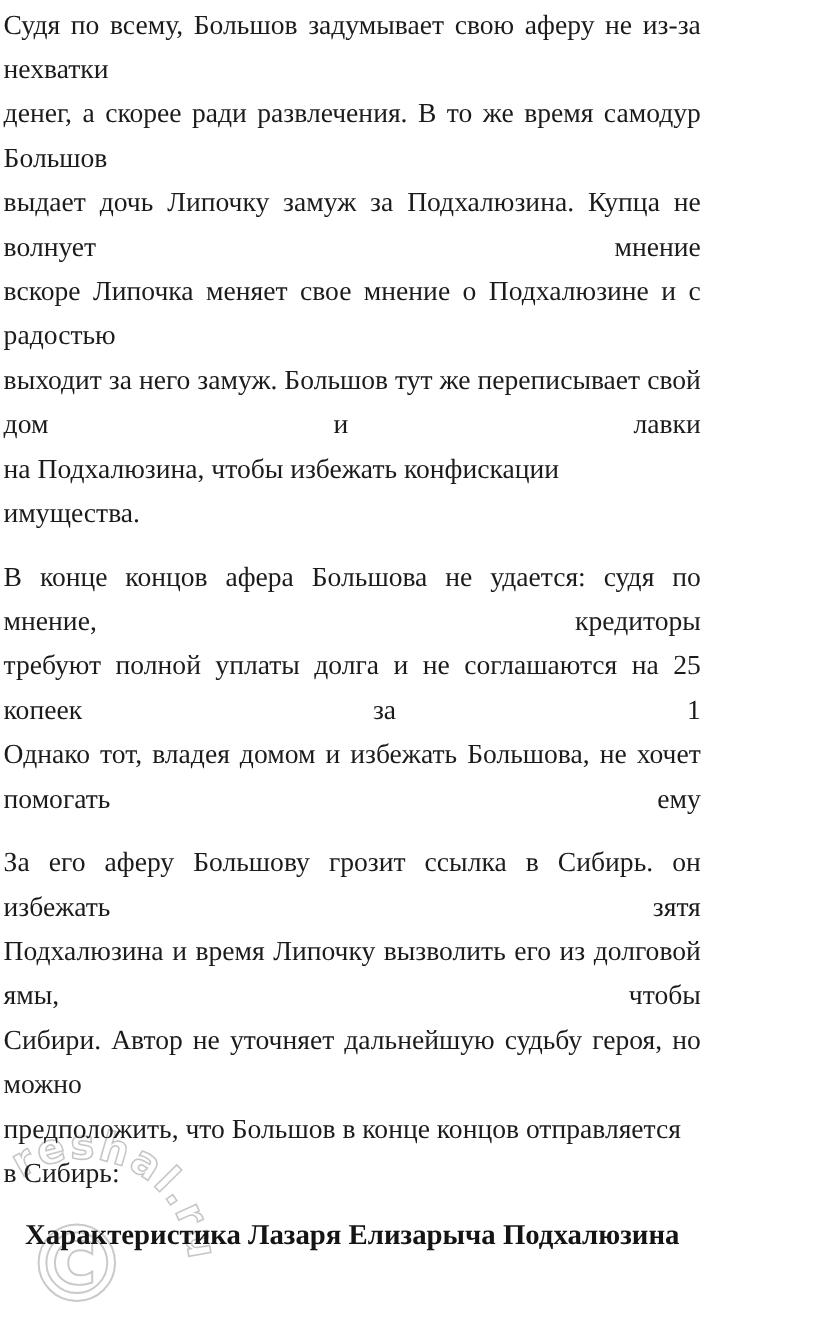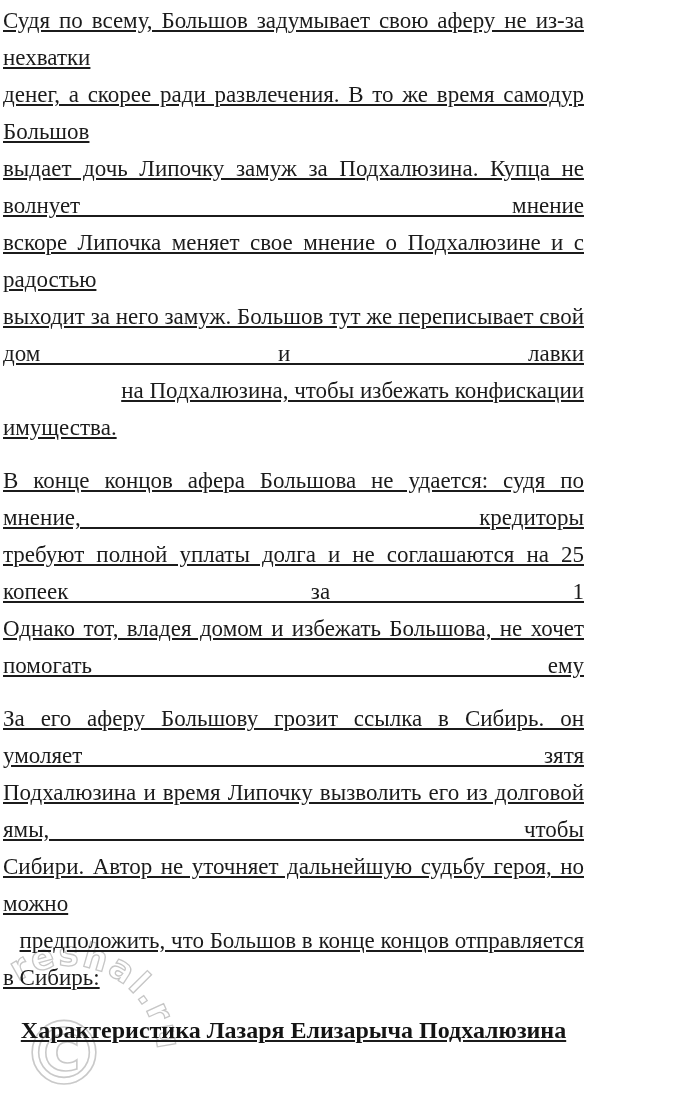--- a/index.html
+++ b/index.html
@@ -13,40 +13,39 @@
     overflow: hidden;
   }
   .page {
     position: relative;
     width: 588px;
     height: 1113px;
     background: #ffffff;
     overflow: hidden;
     font-family: "Liberation Serif", "DejaVu Serif", serif;
     color: #1b1b1b;
-    text-decoration: underline;
   }
   .doc {
     position: relative;
     z-index: 2;
     padding: 2px 4px 0 3px;
     font-size: 23px;
   }
   .para {
     margin: 0 0 16px 0;
   }
   .line {
     display: block;
     line-height: 37px;
     text-align: justify;
     text-align-last: justify;
     white-space: normal;
   }
   .line.last {
-    text-align: right;
+    text-align: left;
     text-align-last: left;
   }
   .line i {
     font-style: italic;
   }
   .heading {
     margin: 9px 0 9px 0;
     font-size: 24px;
     font-weight: bold;
     line-height: 37px;
@@ -93,21 +92,21 @@
         <span class="line">вскоре Липочка меняет свое мнение о Подхалюзине и с радостью</span>
         <span class="line">выходит за него замуж. Большов тут же переписывает свой дом и лавки</span>
         <span class="line last">на Подхалюзина, чтобы избежать конфискации имущества.</span>
       </p>
       <p class="para">
         <span class="line">В конце концов афера Большова не удается: судя по мнение, кредиторы</span>
         <span class="line">требуют полной уплаты долга и не соглашаются на 25 копеек за 1</span>
         <span class="line">Однако тот, владея домом и избежать Большова, не хочет помогать ему</span>
       </p>
       <p class="para">
-        <span class="line">За его аферу Большову грозит ссылка в Сибирь. он умоляет зятя</span>
+        <span class="line">За его аферу Большову грозит ссылка в Сибирь. он избежать зятя</span>
         <span class="line">Подхалюзина и время Липочку вызволить его из долговой ямы, чтобы</span>
         <span class="line">Сибири. Автор не уточняет дальнейшую судьбу героя, но можно</span>
         <span class="line last">предположить, что Большов в конце концов отправляется в Сибирь:</span>
       </p>
       <h2 class="heading">Характеристика Лазаря Елизарыча Подхалюзина</h2>
     </div>
 
   <svg class="wm" width="210" height="173" viewBox="0 0 210 173" aria-hidden="true">
     <defs>
       <path id="wmArc" d="M 12,44 A 88,88 0 0 1 150,130" fill="none"></path>

